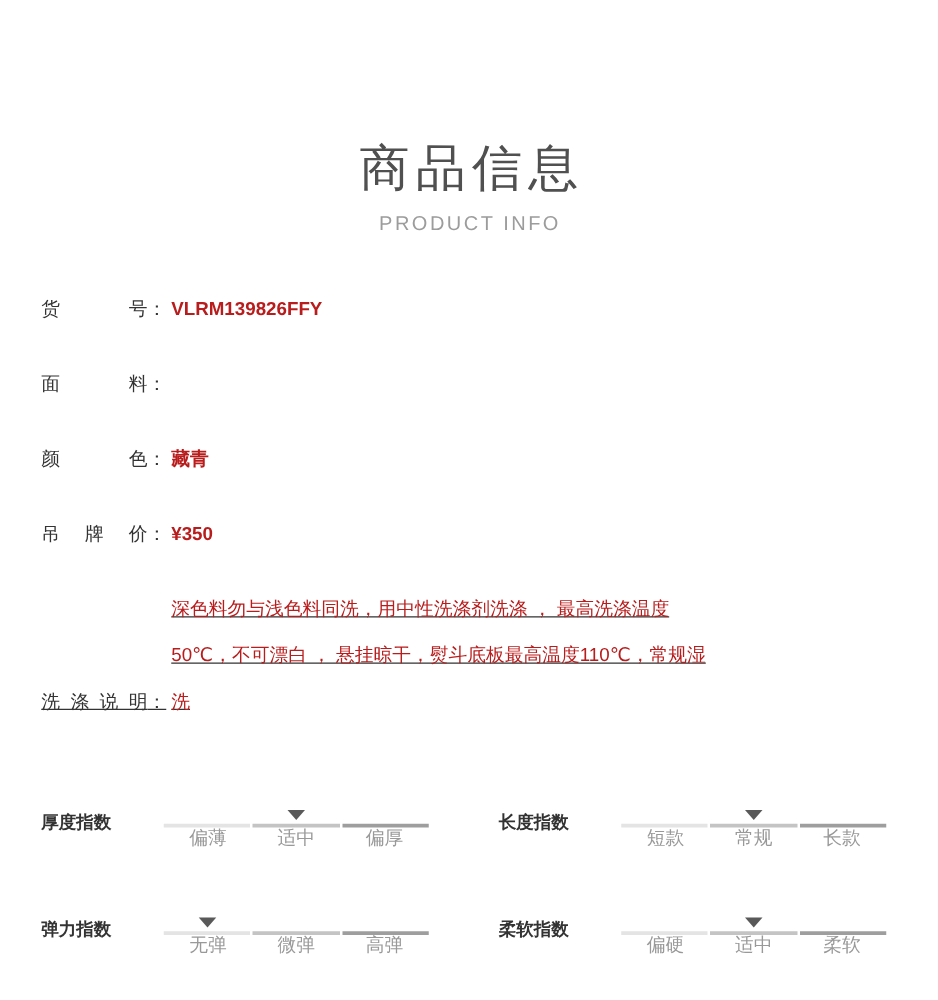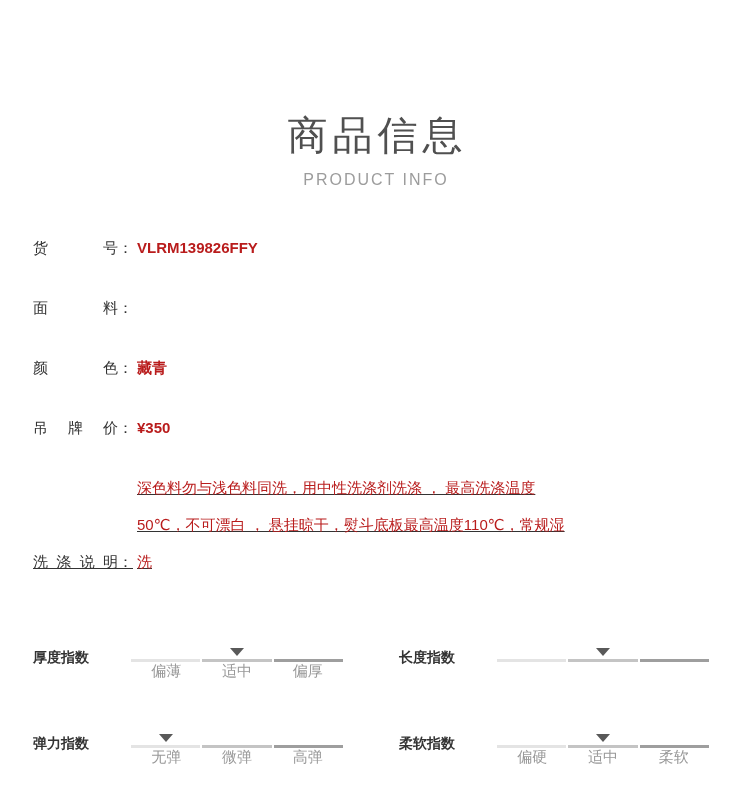--- a/index.html
+++ b/index.html
@@ -177,20 +177,25 @@
 
     <div class="index-item">
       <div class="index-title">长度指数</div>
       <div class="index-scale">
         <div class="scale-track">
           <span class="scale-segment" style="background: rgb(228, 228, 228);"></span>
           <span class="scale-segment" style="background: rgb(196, 196, 196);"></span>
           <span class="scale-segment" style="background: rgb(158, 158, 158);"></span>
           <span class="scale-marker" style="left: 50%; border-top-color: rgb(89, 89, 89);"></span>
         </div>
+        <div class="scale-labels">
+          <span>短款</span>
+          <span>常规</span>
+          <span>长款</span>
+        </div>
       </div>
     </div>
 
     <div class="index-item">
       <div class="index-title">弹力指数</div>
       <div class="index-scale">
         <div class="scale-track">
           <span class="scale-segment" style="background: rgb(228, 228, 228);"></span>
           <span class="scale-segment" style="background: rgb(196, 196, 196);"></span>
           <span class="scale-segment" style="background: rgb(158, 158, 158);"></span>

